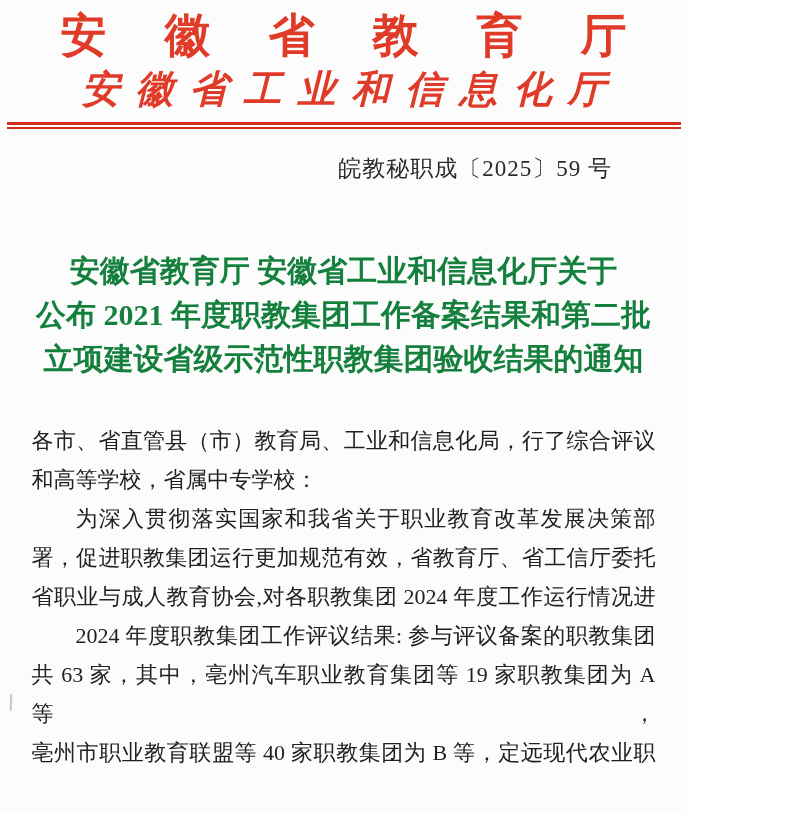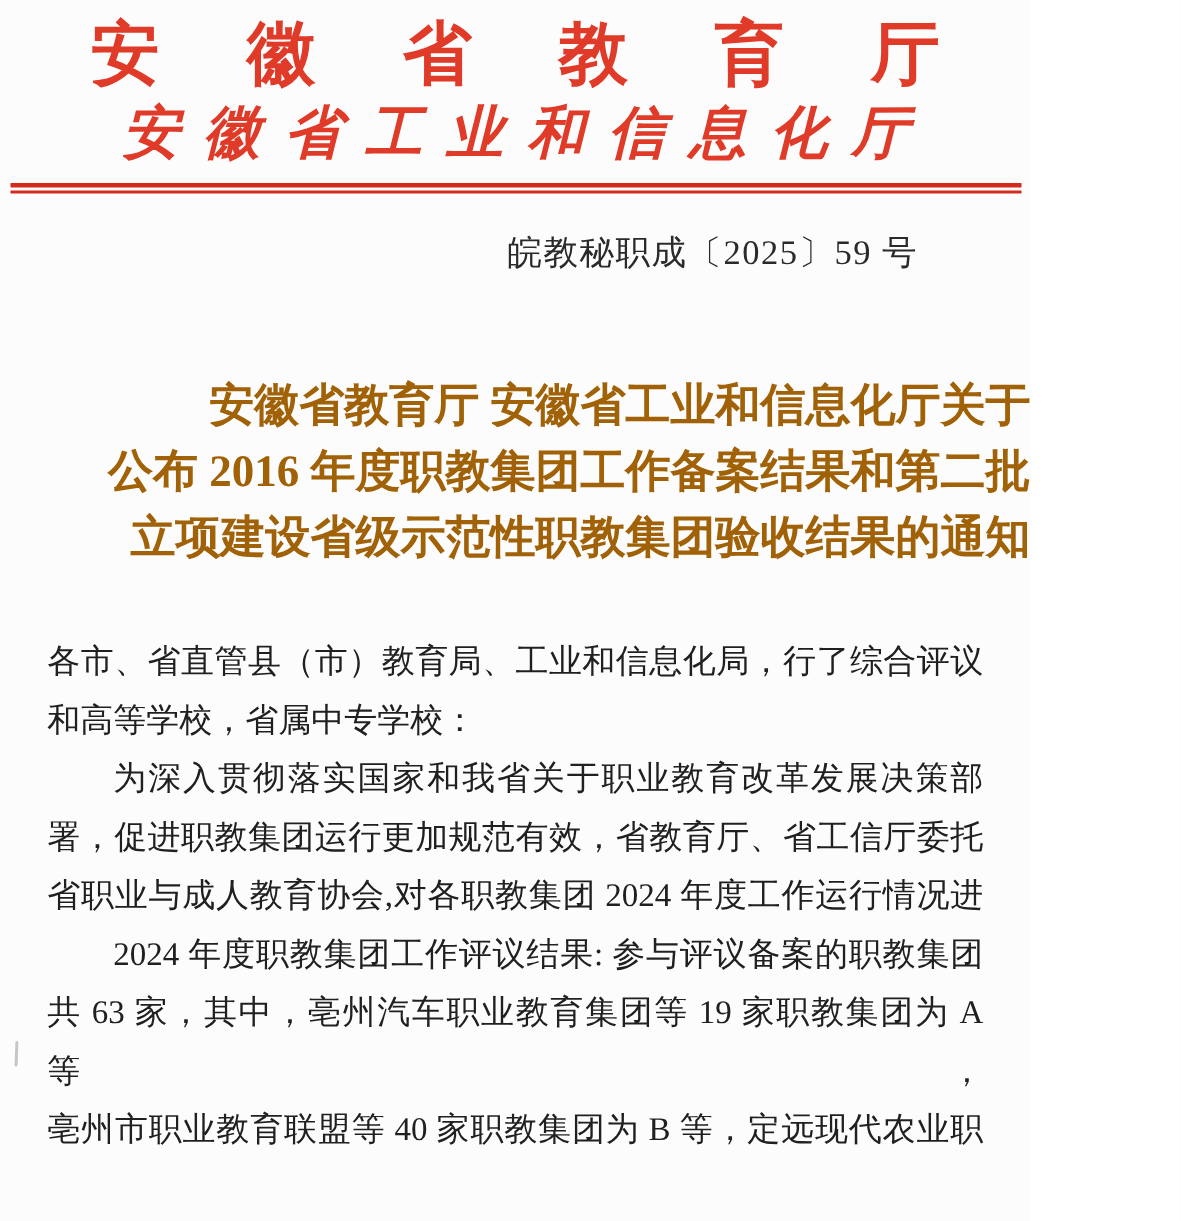--- a/index.html
+++ b/index.html
@@ -47,25 +47,25 @@
     padding-right: 75px;
     text-align: right;
     font-size: 23px;
     line-height: 28px;
     color: #2a2a2a;
     letter-spacing: 1px;
   }
   
   .title {
     margin-top: 66px;
-    text-align: right;
+    text-align: center;
     font-weight: bold;
     font-size: 30px;
     line-height: 44px;
-    color: #a16207;
+    color: #15803d;
   }
   
   .body {
     width: 624px;
     margin: 40px auto 0;
     font-size: 22px;
     line-height: 39px;
     color: #202020;
   }
   .bline {
@@ -95,21 +95,21 @@
   <div class="letterhead">
     <div class="lh-line lh-line1">安徽省教育厅</div>
     <div class="lh-line lh-line2">安徽省工业和信息化厅</div>
     <div class="redline"></div>
   </div>
 
   <div class="docnum">皖教秘职成〔2025〕59 号</div>
 
   <div class="title">
     <div>安徽省教育厅 安徽省工业和信息化厅关于</div>
-    <div>公布 2016 年度职教集团工作备案结果和第二批</div>
+    <div>公布 2021 年度职教集团工作备案结果和第二批</div>
     <div>立项建设省级示范性职教集团验收结果的通知</div>
   </div>
 
   <div class="body">
     <div class="bline fill">各市、省直管县（市）教育局、工业和信息化局，行了综合评议</div>
     <div class="bline end">和高等学校，省属中专学校：</div>
 
     <div class="bline fill indent">为深入贯彻落实国家和我省关于职业教育改革发展决策部</div>
     <div class="bline fill">署，促进职教集团运行更加规范有效，省教育厅、省工信厅委托</div>
     <div class="bline fill">省职业与成人教育协会,对各职教集团 2024 年度工作运行情况进</div>

